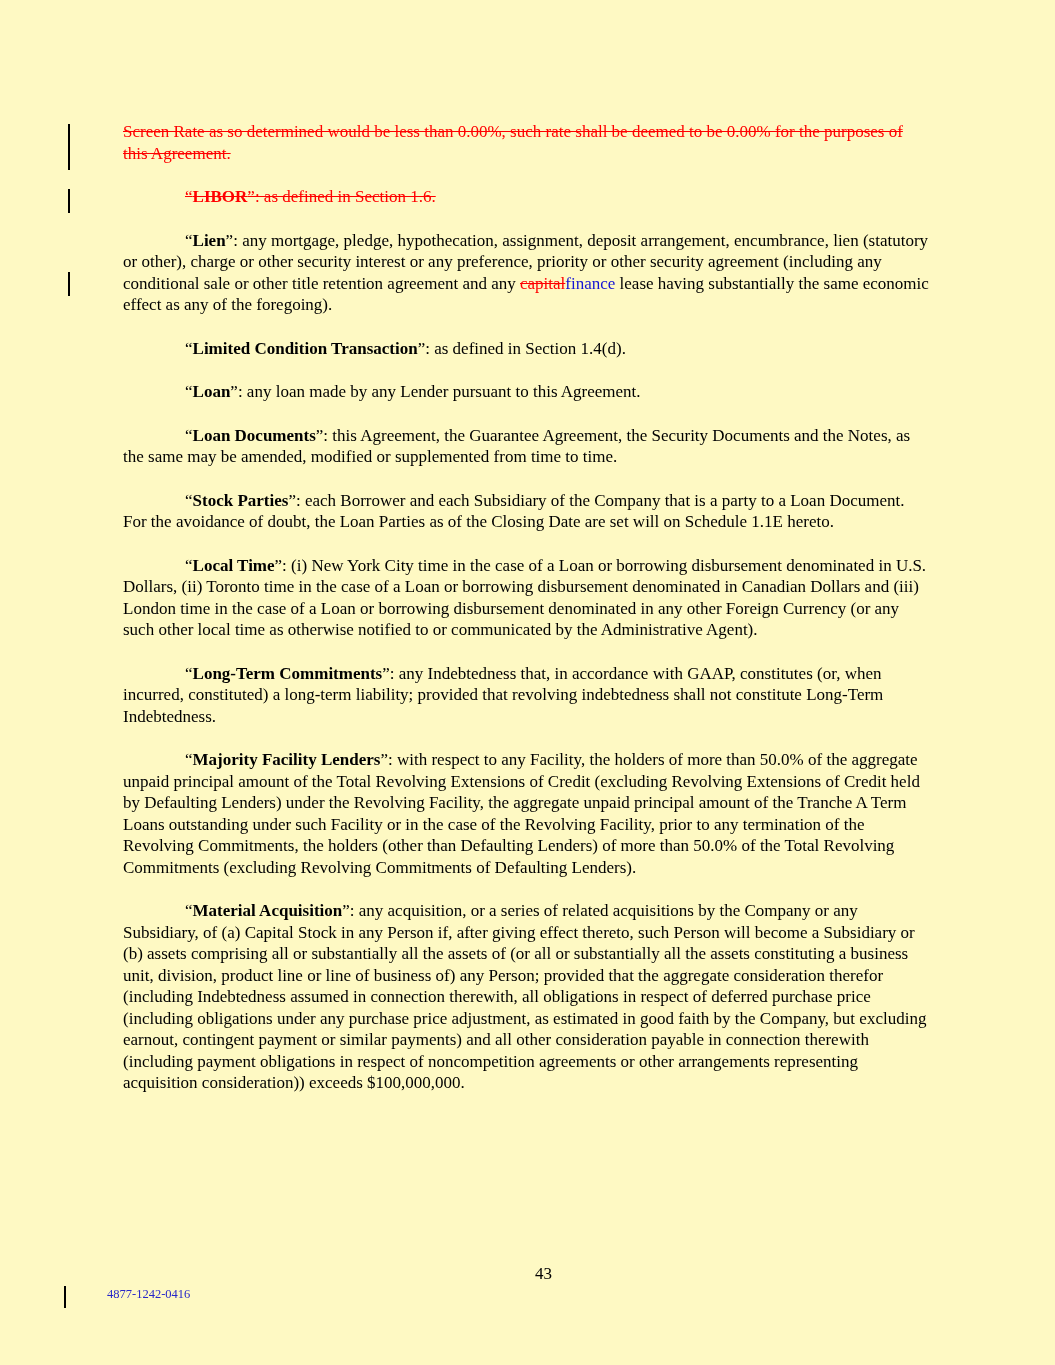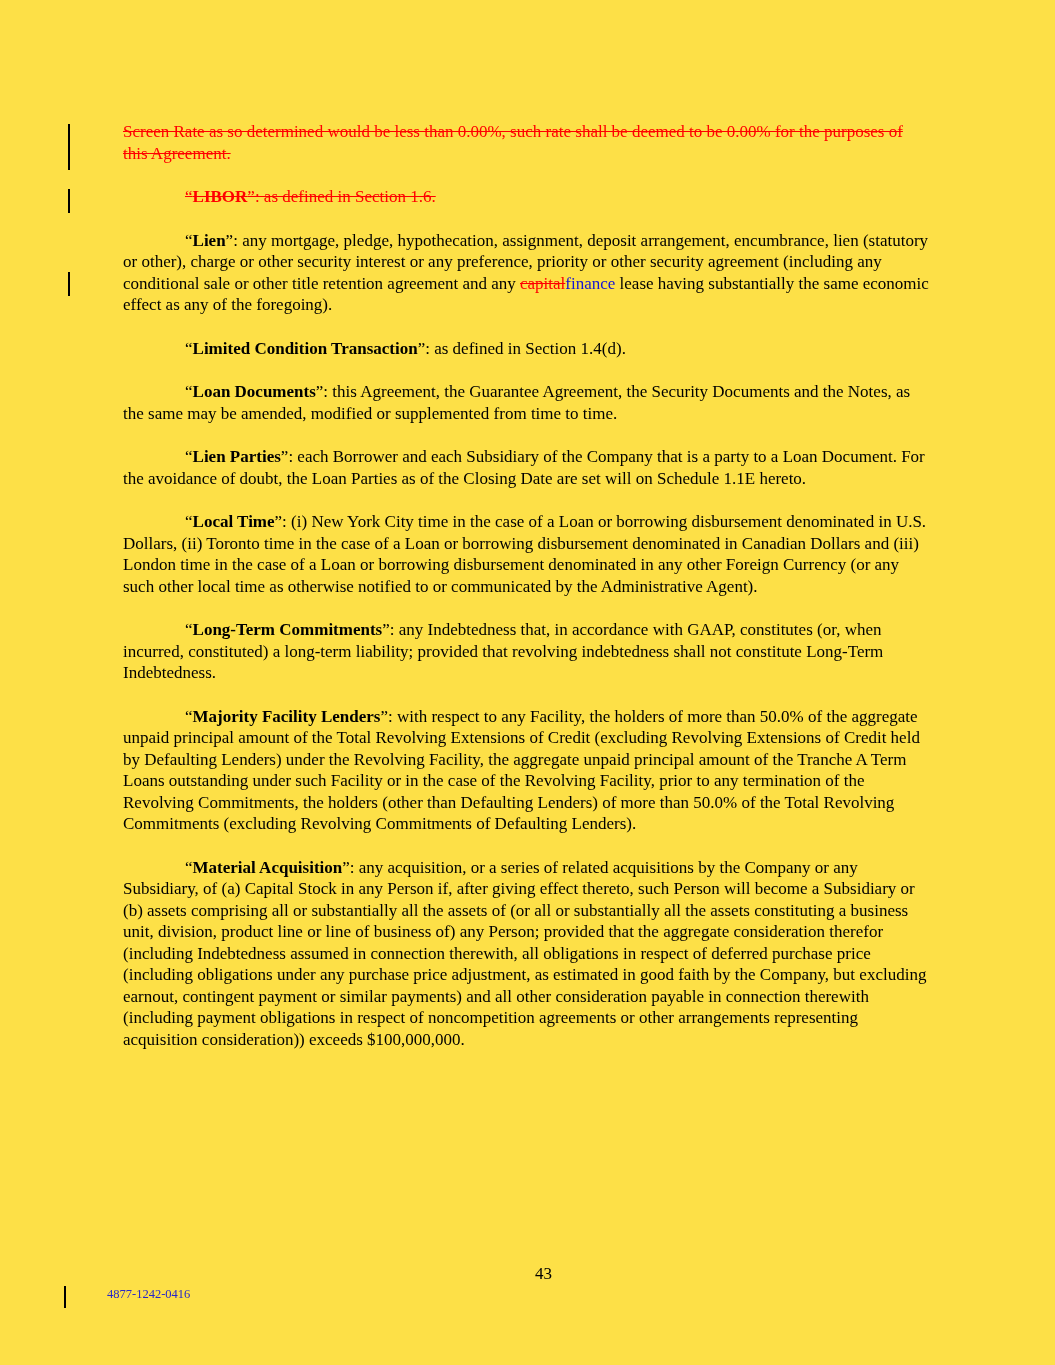--- a/index.html
+++ b/index.html
@@ -4,21 +4,21 @@
 <style>
   html, body {
     margin: 0;
     padding: 0;
     background: #ffffff;
   }
   .page {
     position: relative;
     width: 1055px;
     height: 1365px;
-    background: #fde047;
+    background: #fef9c3;
     font-family: "Liberation Serif", serif;
     color: #000000;
     overflow: hidden;
   }
   .content {
     position: absolute;
     left: 123px;
     top: 121px;
     width: 808px;
     font-size: 17px;
@@ -82,22 +82,23 @@
   <div class="revision-bar" style="left:68px; top:124px; height:46px;"></div>
   <div class="revision-bar" style="left:68px; top:189px; height:24px;"></div>
   <div class="revision-bar" style="left:68px; top:272px; height:24px;"></div>
   <div class="revision-bar" style="left:64px; top:1286px; height:22px;"></div>
 
   <div class="content" id="doc-body">
       <p class="para"><span class="run-deleted">Screen Rate as so determined would be less than 0.00%, such rate shall be deemed to be 0.00% for the purposes of this Agreement.</span></p>
       <p class="para indent"><span class="run-deleted">“</span><span class="run-deleted-bold">LIBOR</span><span class="run-deleted">”: as defined in Section 1.6.</span></p>
       <p class="para indent"><span class="run-normal">“</span><span class="run-bold">Lien</span><span class="run-normal">”: any mortgage, pledge, hypothecation, assignment, deposit arrangement, encumbrance, lien (statutory or other), charge or other security interest or any preference, priority or other security agreement (including any conditional sale or other title retention agreement and any </span><span class="run-deleted">capital</span><span class="run-inserted">finance</span><span class="run-normal"> lease having substantially the same economic effect as any of the foregoing).</span></p>
       <p class="para indent"><span class="run-normal">“</span><span class="run-bold">Limited Condition Transaction</span><span class="run-normal">”: as defined in Section 1.4(d).</span></p>
+      <p class="para indent"><span class="run-normal">“</span><span class="run-bold">Loan</span><span class="run-normal">”: any loan made by any Lender pursuant to this Agreement.</span></p>
       <p class="para indent"><span class="run-normal">“</span><span class="run-bold">Loan Documents</span><span class="run-normal">”: this Agreement, the Guarantee Agreement, the Security Documents and the Notes, as the same may be amended, modified or supplemented from time to time.</span></p>
-      <p class="para indent"><span class="run-normal">“</span><span class="run-bold">Lien Parties</span><span class="run-normal">”: each Borrower and each Subsidiary of the Company that is a party to a Loan Document. For the avoidance of doubt, the Loan Parties as of the Closing Date are set will on Schedule 1.1E hereto.</span></p>
+      <p class="para indent"><span class="run-normal">“</span><span class="run-bold">Stock Parties</span><span class="run-normal">”: each Borrower and each Subsidiary of the Company that is a party to a Loan Document. For the avoidance of doubt, the Loan Parties as of the Closing Date are set will on Schedule 1.1E hereto.</span></p>
       <p class="para indent"><span class="run-normal">“</span><span class="run-bold">Local Time</span><span class="run-normal">”: (i) New York City time in the case of a Loan or borrowing disbursement denominated in U.S. Dollars, (ii) Toronto time in the case of a Loan or borrowing disbursement denominated in Canadian Dollars and (iii) London time in the case of a Loan or borrowing disbursement denominated in any other Foreign Currency (or any such other local time as otherwise notified to or communicated by the Administrative Agent).</span></p>
       <p class="para indent"><span class="run-normal">“</span><span class="run-bold">Long-Term Commitments</span><span class="run-normal">”: any Indebtedness that, in accordance with GAAP, constitutes (or, when incurred, constituted) a long-term liability; provided that revolving indebtedness shall not constitute Long-Term Indebtedness.</span></p>
       <p class="para indent"><span class="run-normal">“</span><span class="run-bold">Majority Facility Lenders</span><span class="run-normal">”: with respect to any Facility, the holders of more than 50.0% of the aggregate unpaid principal amount of the Total Revolving Extensions of Credit (excluding Revolving Extensions of Credit held by Defaulting Lenders) under the Revolving Facility, the aggregate unpaid principal amount of the Tranche A Term Loans outstanding under such Facility or in the case of the Revolving Facility, prior to any termination of the Revolving Commitments, the holders (other than Defaulting Lenders) of more than 50.0% of the Total Revolving Commitments (excluding Revolving Commitments of Defaulting Lenders).</span></p>
       <p class="para indent"><span class="run-normal">“</span><span class="run-bold">Material Acquisition</span><span class="run-normal">”: any acquisition, or a series of related acquisitions by the Company or any Subsidiary, of (a) Capital Stock in any Person if, after giving effect thereto, such Person will become a Subsidiary or (b) assets comprising all or substantially all the assets of (or all or substantially all the assets constituting a business unit, division, product line or line of business of) any Person; provided that the aggregate consideration therefor (including Indebtedness assumed in connection therewith, all obligations in respect of deferred purchase price (including obligations under any purchase price adjustment, as estimated in good faith by the Company, but excluding earnout, contingent payment or similar payments) and all other consideration payable in connection therewith (including payment obligations in respect of noncompetition agreements or other arrangements representing acquisition consideration)) exceeds $100,000,000.</span></p>
     </div>
 
   <div class="page-number">43</div>
   <a class="doc-id">4877-1242-0416</a>
 
 </div>

